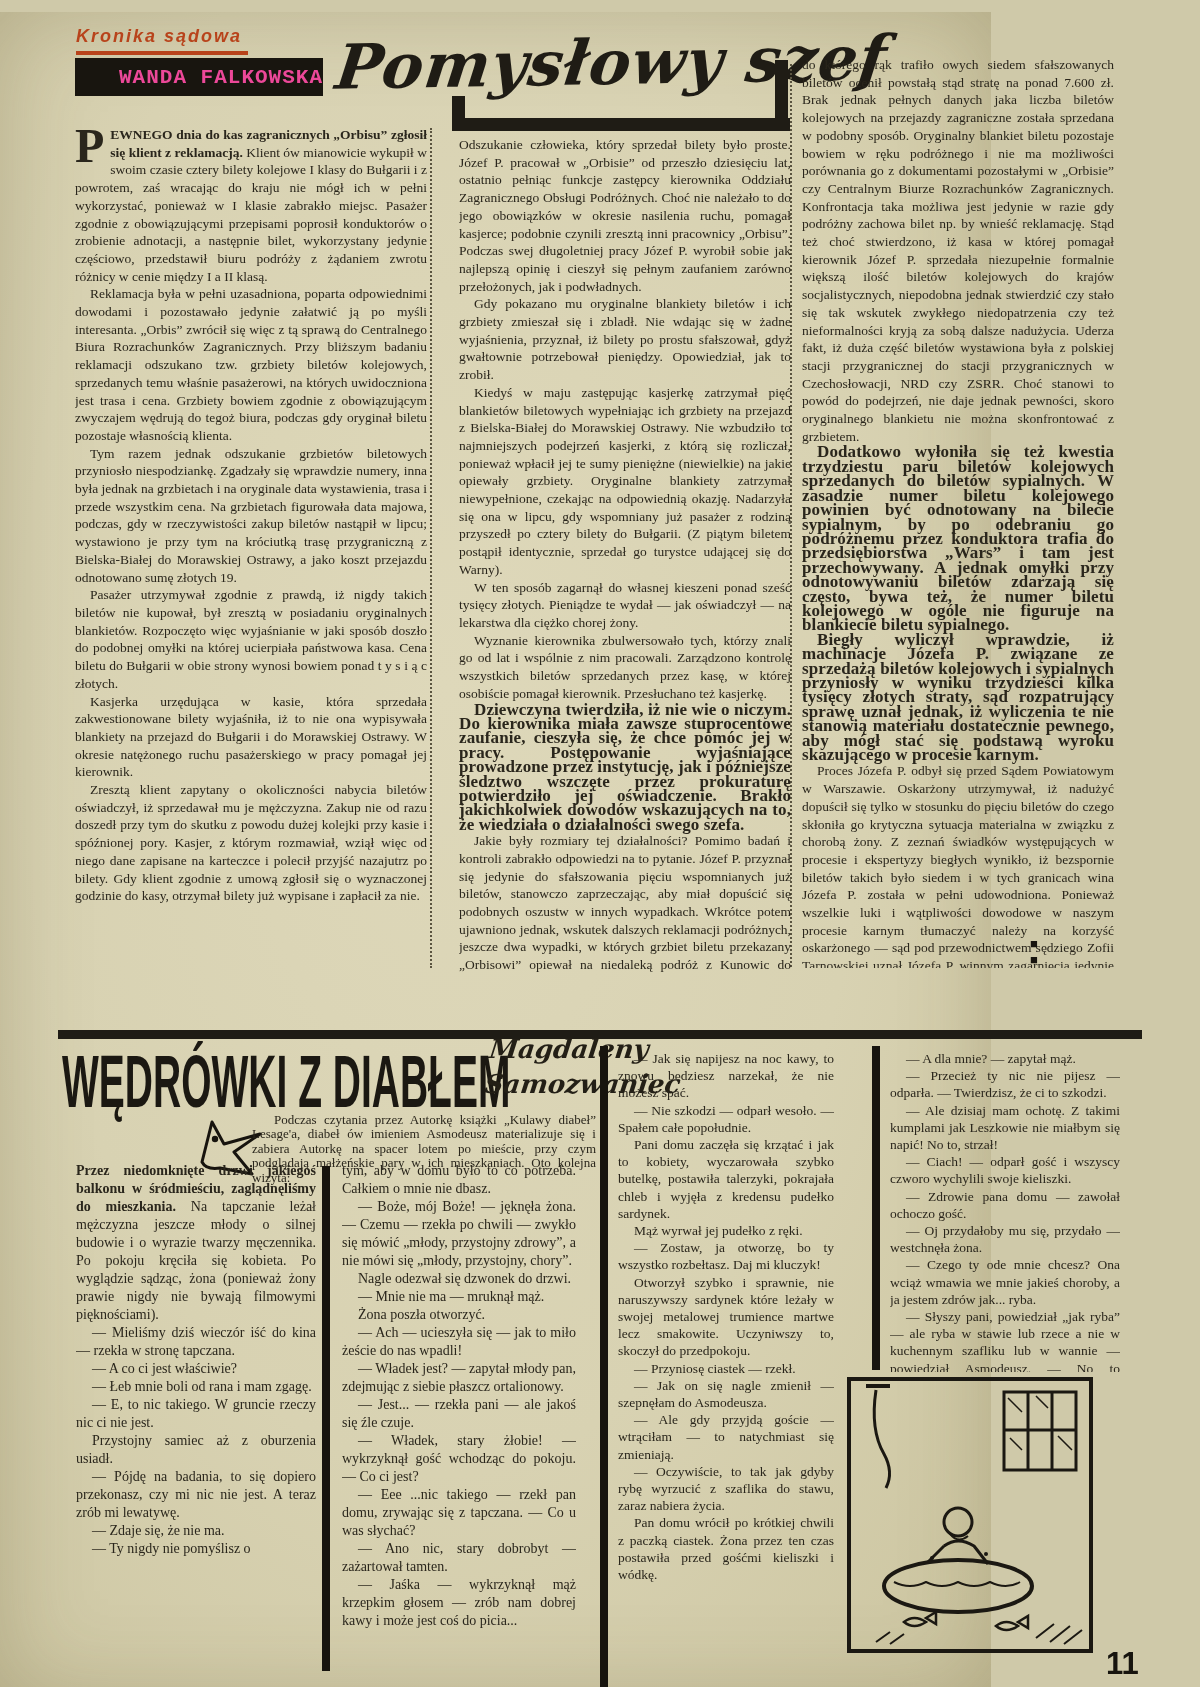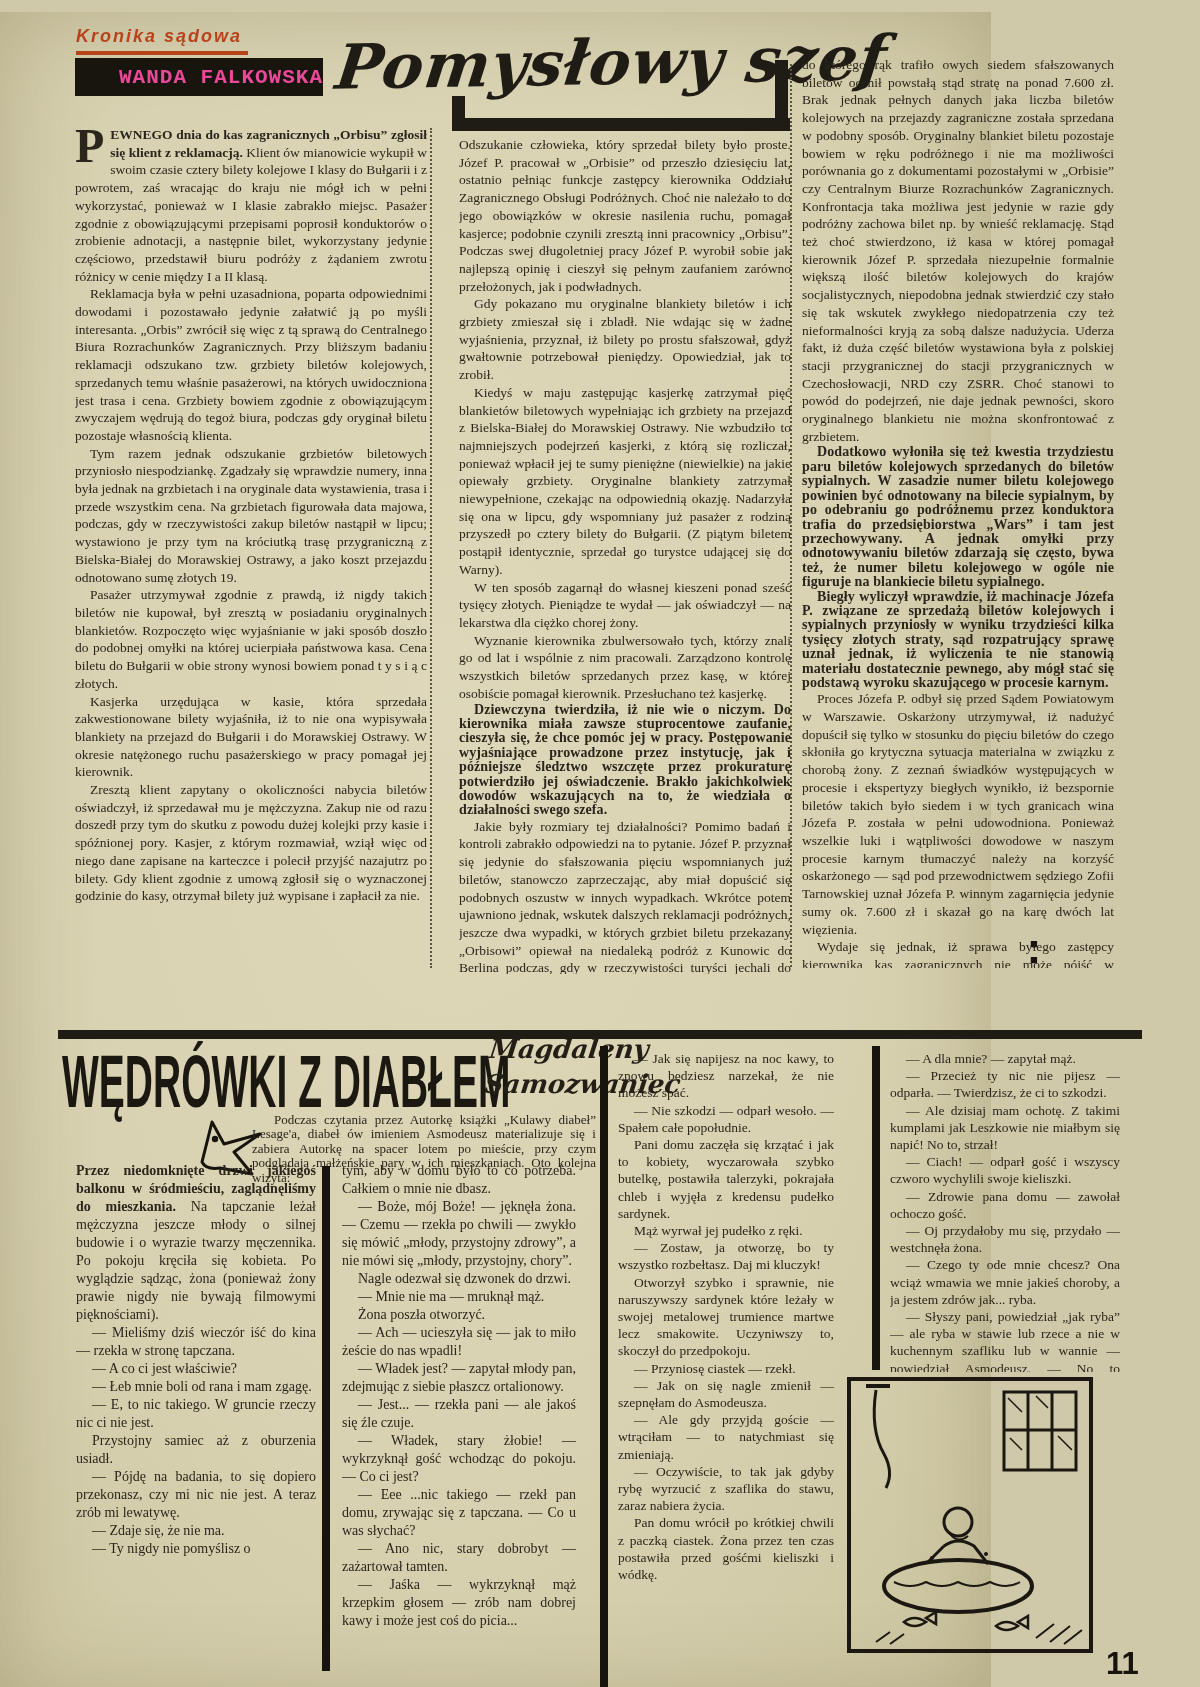--- a/index.html
+++ b/index.html
@@ -17,21 +17,21 @@
              color:#ec4899;font-family:Liberation Mono, monospace;font-weight:bold;
              font-size:21px;letter-spacing:1px;text-align:right;line-height:39px;}
   #scripttitle{left:337px;top:14px;font-family:"DejaVu Serif",serif;font-style:italic;
                font-weight:bold;font-size:62px;color:#1f1c15;transform:skewX(-8deg) rotate(-1deg);
                white-space:nowrap;letter-spacing:1px;}
   .rule{background:#1f1c15;}
   
   .col{font-size:13.5px;line-height:17.7px;color:#2a261c;text-align:justify;overflow:hidden;}
   .col p{margin:0;text-indent:15px;}
   .col p.ni{text-indent:0;}
-  .col .small{font-size:14px;line-height:14.4px;font-weight:bold;letter-spacing:.1px;}
+  .col .small{font-size:17px;line-height:14.4px;font-weight:bold;letter-spacing:.1px;}
   .dropcap{float:left;font-size:48px;line-height:36px;font-weight:bold;padding:2px 6px 0 0;}
   .leadb{font-weight:bold;}
   .dotsep{border-left:2px dotted #5a5440;width:0;}
   #endmark{font-size:13px;letter-spacing:10px;color:#17140e;}
   
   #bigrule{left:58px;top:1018px;width:1084px;height:9px;}
   #wtitle{left:62px;top:1026px;font-family:"Liberation Sans",sans-serif;font-weight:bold;
           font-size:75px;letter-spacing:0px;color:#1b1812;transform:scaleX(.52);
           transform-origin:left top;white-space:nowrap;}
   #script2{left:487px;top:1020px;width:160px;text-align:center;font-family:"DejaVu Serif",serif;

